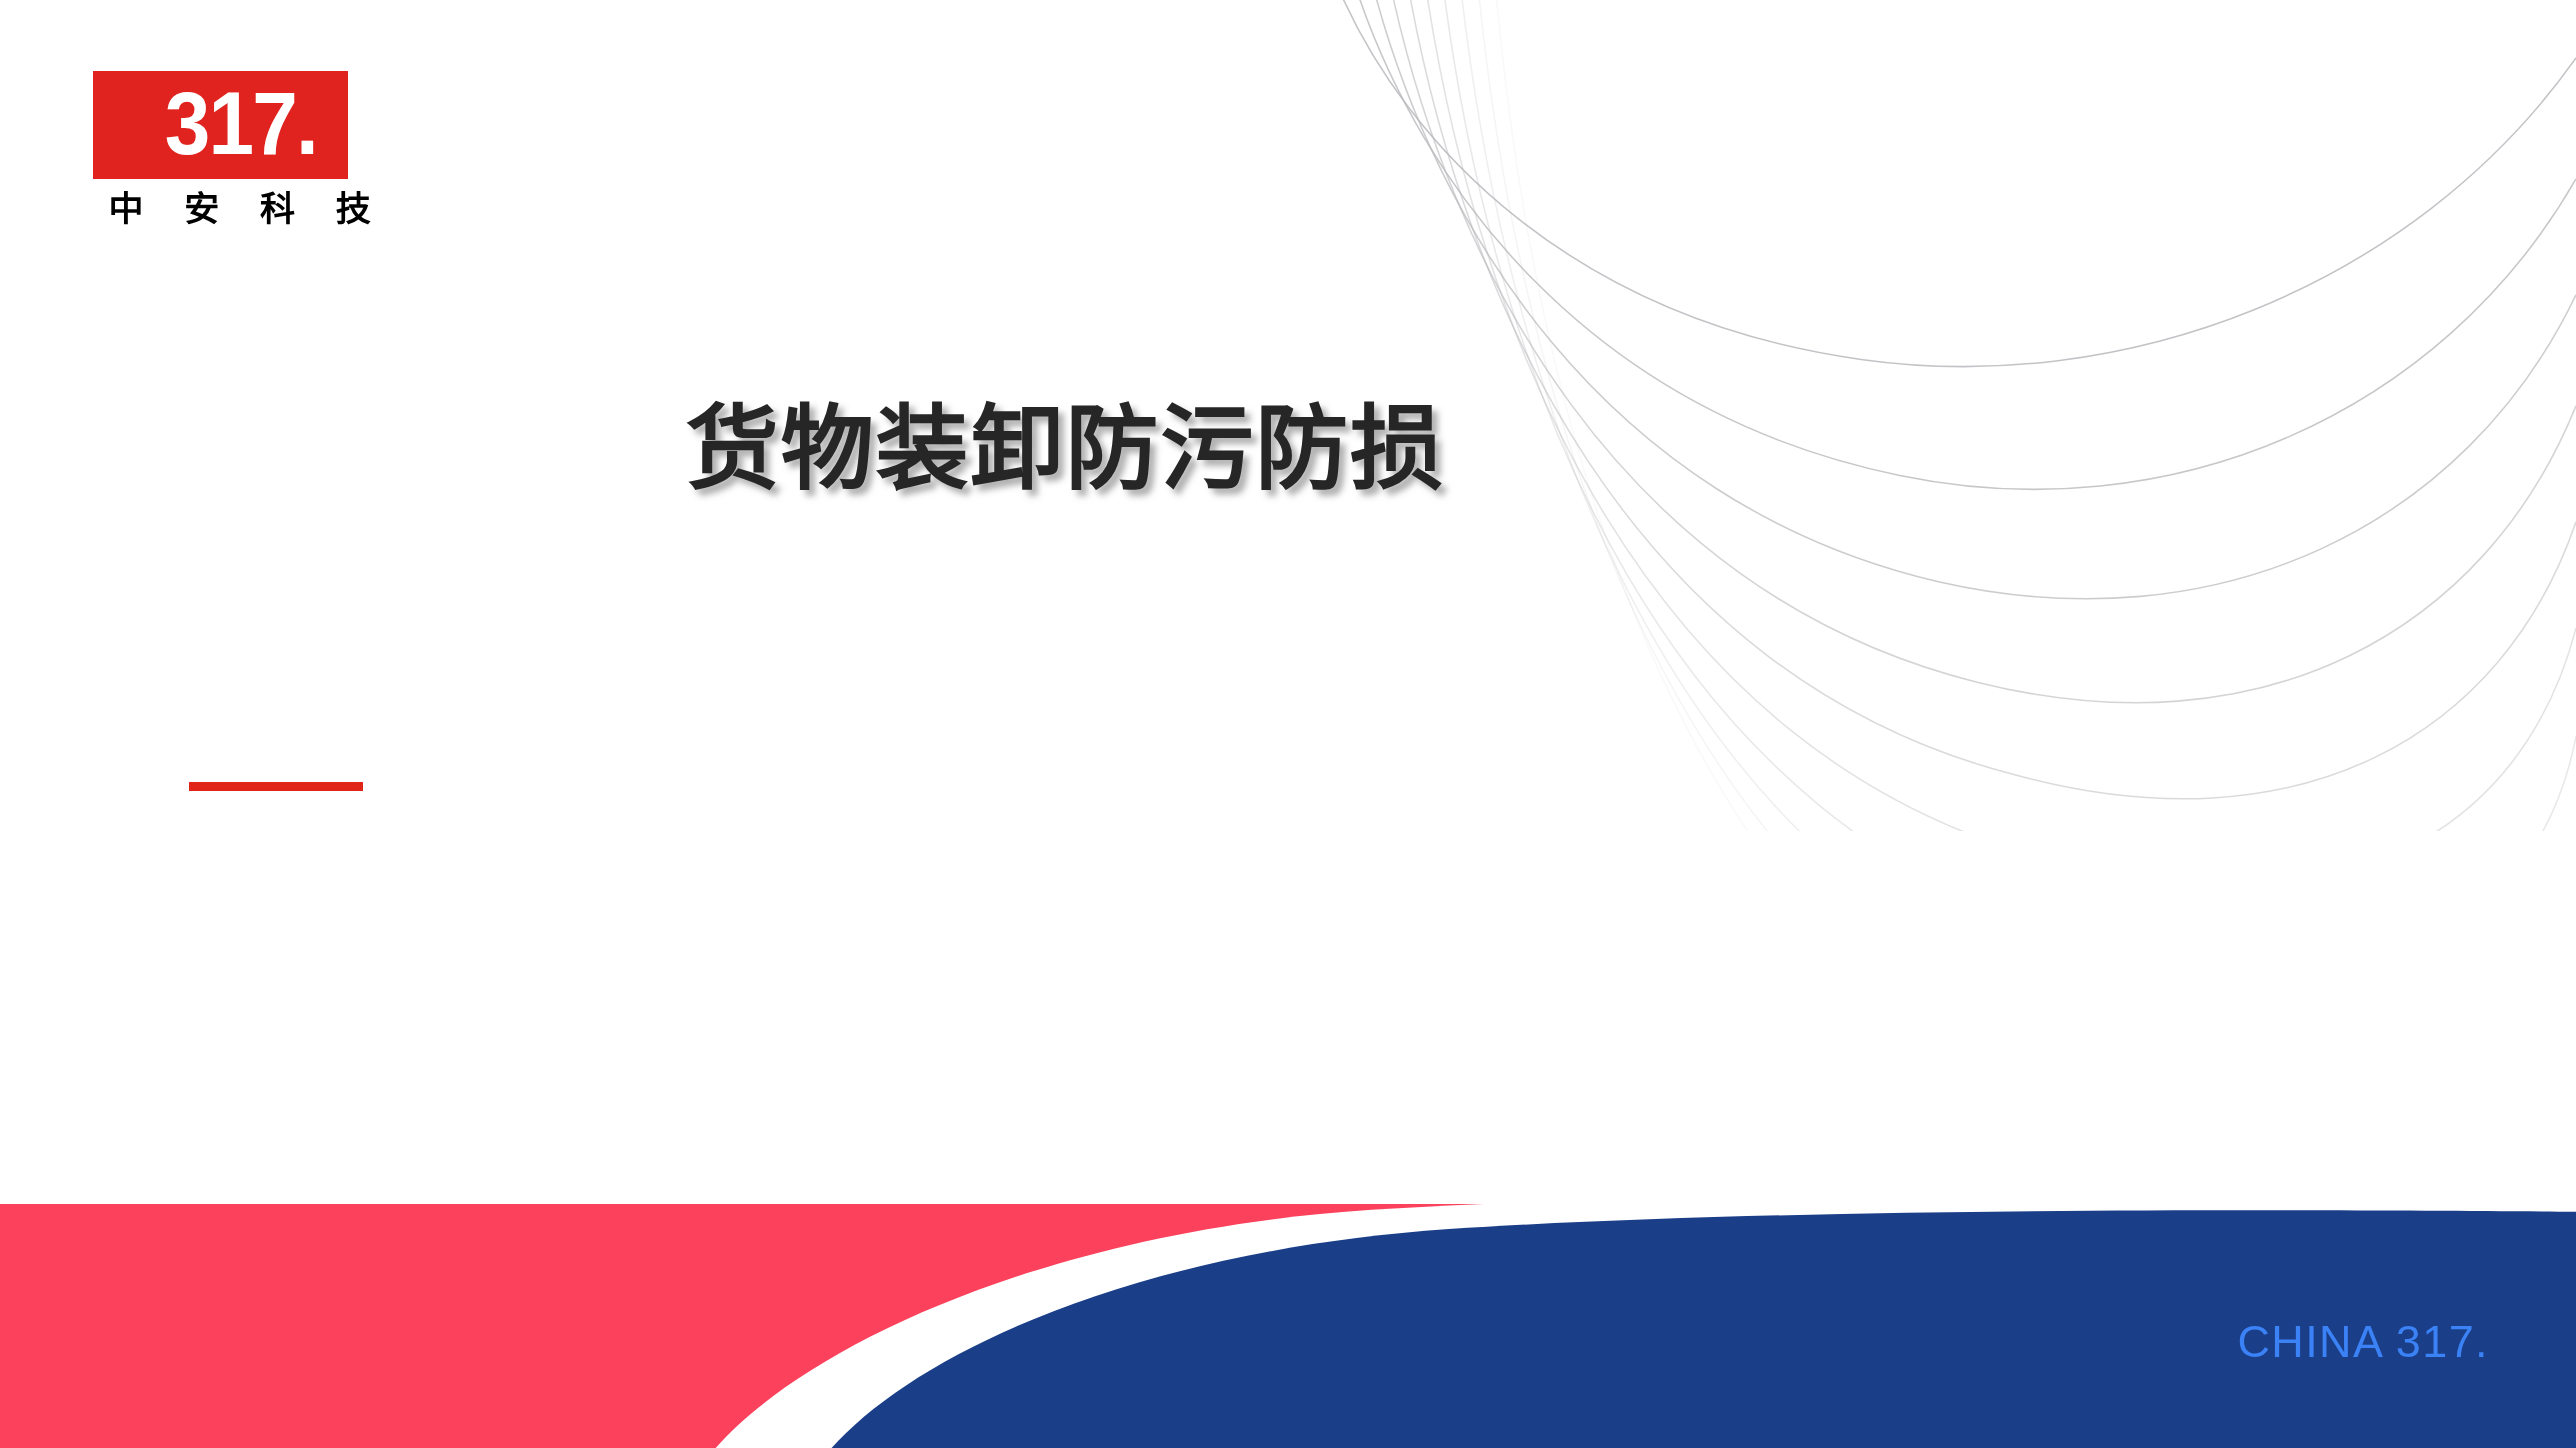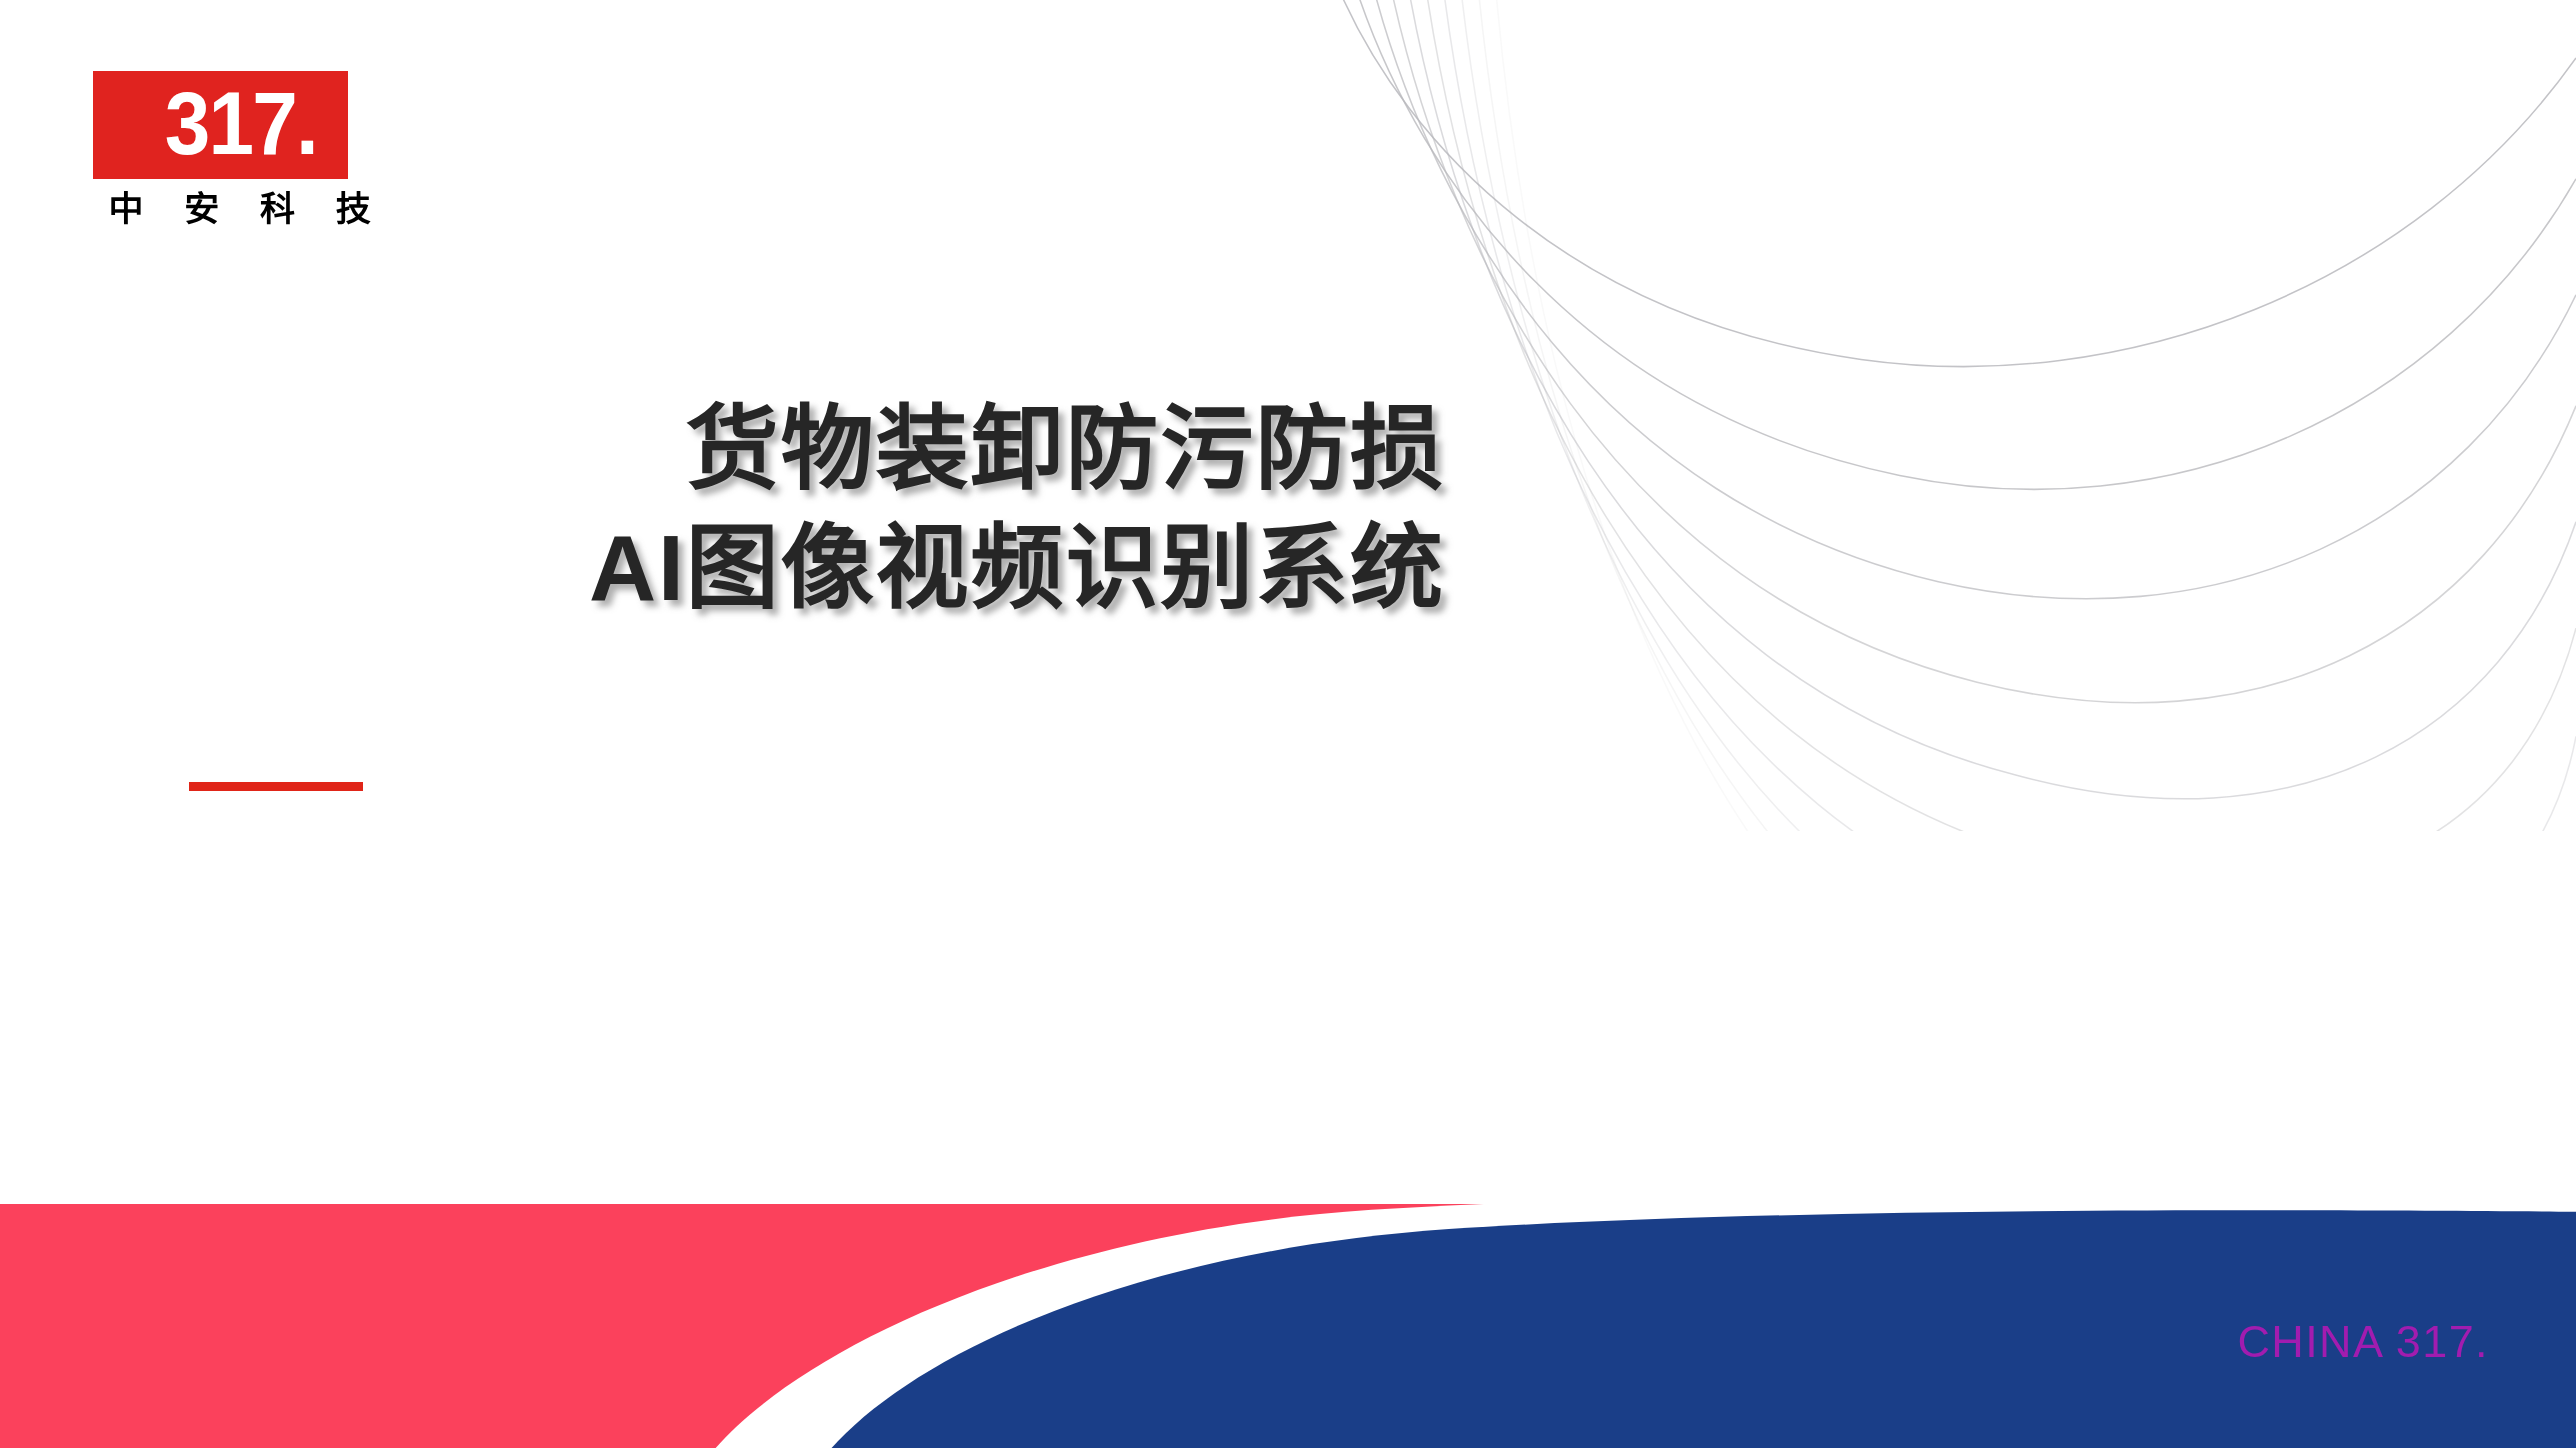--- a/index.html
+++ b/index.html
@@ -135,21 +135,21 @@
     position: absolute;
     inset: 0;
     width: 100%;
     height: 100%;
     display: block;
   }
   .footer-label {
     position: absolute;
     right: 87px;
     top: 115px;
-    color: #a21caf;
+    color: #3b82f6;
     font-family: "Liberation Sans", "DejaVu Sans", sans-serif;
     font-weight: 400;
     font-size: 45px;
     letter-spacing: 1.4px;
     line-height: 1;
     white-space: nowrap;
   }
 </style>
 </head>
 <body>
@@ -175,21 +175,20 @@
 
   <div class="logo">
     <div class="logo-mark">
       <span class="logo-mark-text">317.</span>
     </div>
     <div class="logo-sub">中 安 科 技</div>
   </div>
 
   <div class="headline">
     <div class="headline-line">货物装卸防污防损</div>
-    <div class="headline-line">AI图像视频识别系统</div>
   </div>
 
   <div class="rule"></div>
 
 
   <div class="footer">
     <div class="footer-red"></div>
     <svg class="footer-curve" viewBox="0 0 2667 254" preserveAspectRatio="none" aria-hidden="true">
 
       <path d="M 2667,0 L 2667,254 L 740,254 C 830,150 1080,28 1420,6 C 1800,-18 2400,-6 2667,0 Z" fill="#ffffff"></path>

